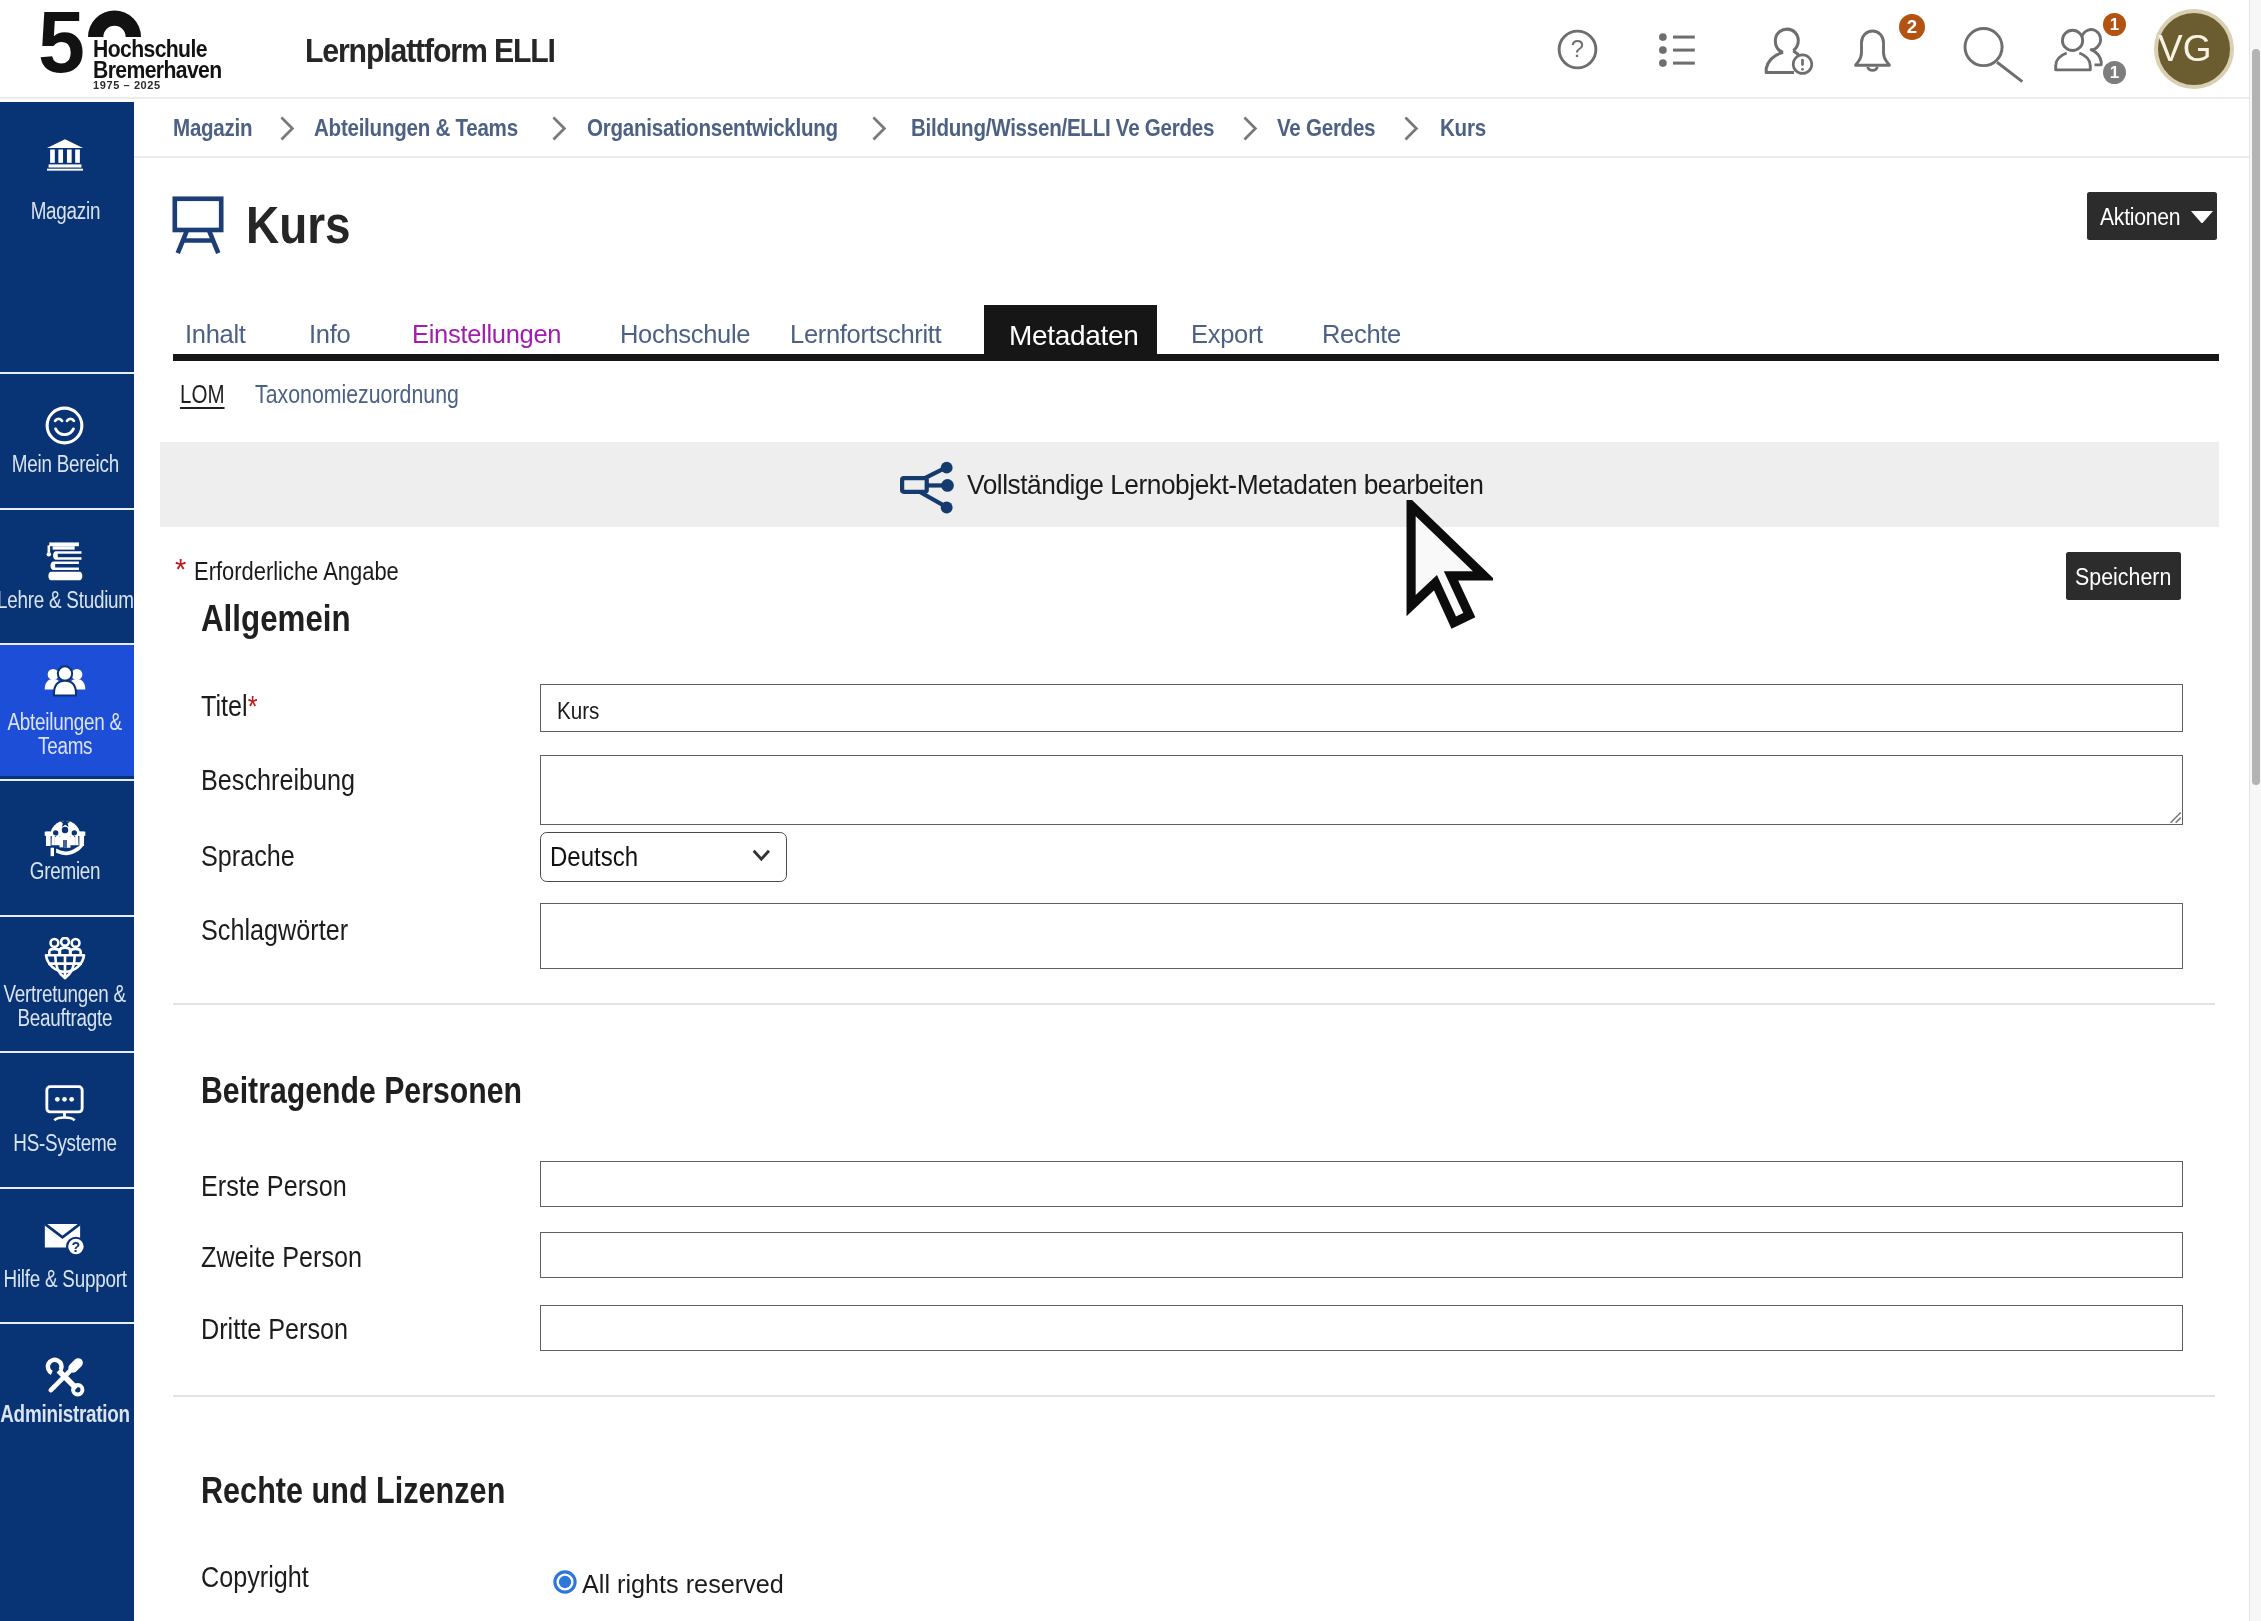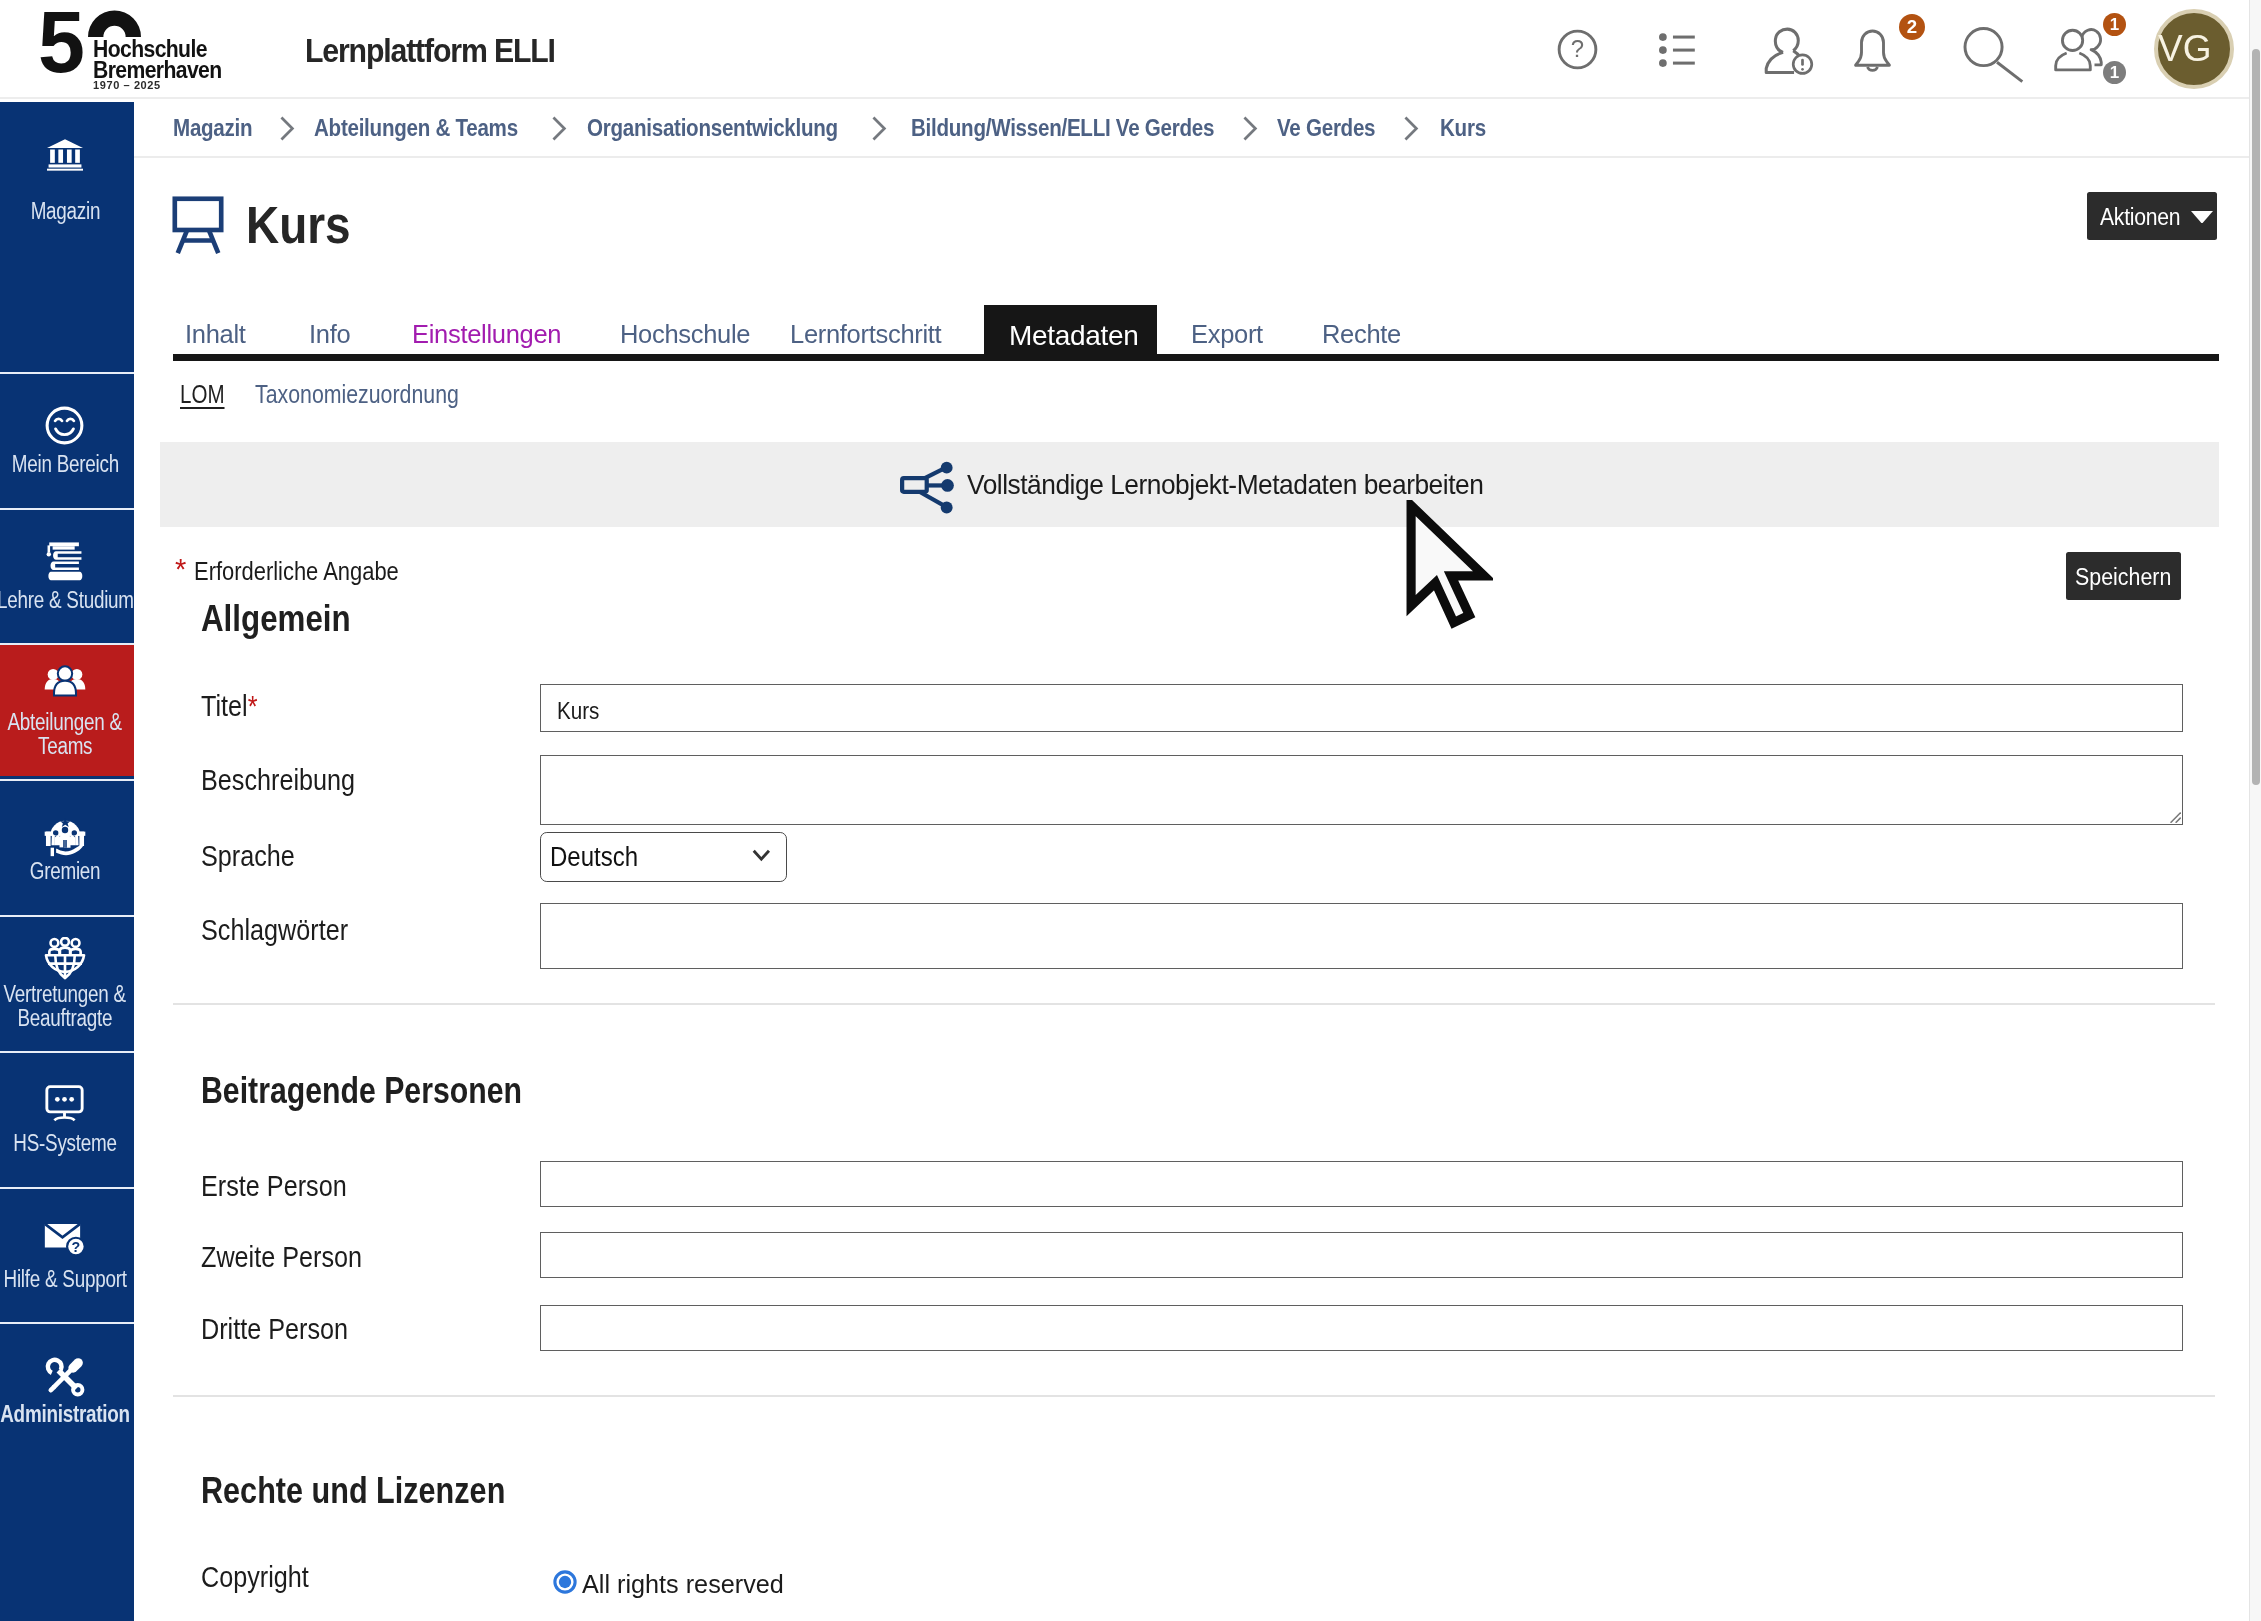--- a/index.html
+++ b/index.html
@@ -15,21 +15,21 @@
 <div id="page">
 
   <div class="abs" style="left:0;top:0;width:2261px;height:99px;background:#fff;border-bottom:2.5px solid #ededed;"></div>
 
   <div class="abs" id="logo5" style="left:38px;top:11px;font-size:87px;line-height:62px;font-weight:700;color:#121212;letter-spacing:-1.7px;transform:scaleX(0.97);transform-origin:0 0;">5</div>
   <svg class="abs" style="left:88px;top:6.8px;" width="53" height="30" viewBox="0 0 62 35">
     <path d="M 0 35 A 31 31 0 0 1 62 35 L 44 35 A 13 13 0 0 0 18 35 Z" fill="#121212"></path>
   </svg>
   <div class="abs" id="logoline1" style="left:93px;top:37px;font-size:24.6px;line-height:24px;font-weight:700;color:#121212;letter-spacing:-0.7px;transform:scaleX(0.86);transform-origin:0 0;">Hochschule</div>
   <div class="abs" id="logoline2" style="left:93px;top:58px;font-size:24.6px;line-height:24px;font-weight:700;color:#121212;letter-spacing:-0.7px;transform:scaleX(0.86);transform-origin:0 0;">Bremerhaven</div>
-  <div class="abs" id="logoline3" style="left:93px;top:79px;font-size:11px;font-weight:700;color:#2b2b2b;letter-spacing:0.6px;">1970 – 2025</div>
+  <div class="abs" id="logoline3" style="left:93px;top:79px;font-size:11px;font-weight:700;color:#2b2b2b;letter-spacing:0.6px;">1975 – 2025</div>
 
   <div class="abs" id="apptitle" style="left:305px;top:31px;font-size:34px;font-weight:700;color:#262626;letter-spacing:-1.3px;transform:scaleX(0.89);transform-origin:0 50%;">Lernplattform ELLI</div>
 
   <svg class="abs" style="left:1557px;top:29px;" width="41" height="41" viewBox="0 0 48 48">
     <circle cx="24" cy="24" r="21.5" fill="none" stroke="#6e6e6e" stroke-width="3.4"></circle>
     <text x="24" y="33" text-anchor="middle" font-size="28" fill="#6e6e6e" font-family="Liberation Sans">?</text>
   </svg>
   <svg class="abs" style="left:1657px;top:31px;" width="42" height="39" viewBox="0 0 50 46">
     <circle cx="7" cy="7" r="4.6" fill="#6e6e6e"></circle>
     <circle cx="7" cy="22.5" r="4.6" fill="#6e6e6e"></circle>
@@ -225,21 +225,21 @@
           <path d="M6 0.5 L41 0.5 L41 5 L6 5 Z" fill="#fff"></path>
           <path d="M10 5 L36 5 L36 9 L10 9 Z" fill="#fff"></path>
           <path d="M5.5 4 L5.5 12" stroke="#fff" stroke-width="3"></path>
           <circle cx="5.5" cy="14.5" r="2.6" fill="#fff"></circle>
           <path d="M14 11 C12 11 10.5 13 10.5 16 C10.5 19 12 21 14 21 L44 21 L44 18 L16 18 L16 14 L44 14 L44 11 Z" fill="#fff"></path>
           <path d="M11 23 C9 23 7.5 25 7.5 28 C7.5 31 9 33 11 33 L41 33 L41 30 L13 30 L13 26 L41 26 L41 23 Z" fill="#fff"></path>
           <path d="M8 35 C6.3 35 5 37.2 5 40 C5 42.8 6.3 45 8 45 L42 45 C43.7 45 45 42.8 45 40 C45 37.2 43.7 35 42 35 Z" fill="#fff"></path>
         </svg></div>
       <div style="position: absolute; left: -36px; top: 78px; width: 202px; text-align: center; font-size: 23px; line-height: 24.6px; color: rgb(217, 227, 241); letter-spacing: -0.3px; white-space: nowrap;"><span style="display: inline-block; transform: scaleX(0.82);">Lehre &amp; Studium</span></div>
     </div>
-    <div class="abs" style="left: 0px; top: 643px; width: 134px; height: 133px; background: #b91c1c; border-top: 2.5px solid rgb(231, 237, 247);">
+    <div class="abs" style="left: 0px; top: 643px; width: 134px; height: 133px; background: #1d4ed8; border-top: 2.5px solid rgb(231, 237, 247);">
       <div style="position: absolute; left: 0px; top: 20.4px; width: 129px; text-align: center;"><svg width="44" height="34" viewBox="0 0 52 40">
           <circle cx="12" cy="11" r="6.5" fill="#fff"></circle>
           <path d="M2 29 C2 20 6.5 16.5 12 16.5 C17.5 16.5 22 20 22 29 Z" fill="#fff"></path>
           <circle cx="40" cy="11" r="6.5" fill="#fff"></circle>
           <path d="M30 29 C30 20 34.5 16.5 40 16.5 C45.5 16.5 50 20 50 29 Z" fill="#fff"></path>
           <circle cx="26" cy="10" r="8.5" fill="#fff" stroke="#083374" stroke-width="2.4"></circle>
           <path d="M13 34 C13 23 18.5 18.5 26 18.5 C33.5 18.5 39 23 39 34 L39 36 L13 36 Z" fill="#fff" stroke="#083374" stroke-width="2.4"></path>
         </svg></div>
       <div style="position: absolute; left: -36px; top: 65px; width: 202px; text-align: center; font-size: 23px; line-height: 24.6px; color: rgb(217, 227, 241); letter-spacing: -0.3px; white-space: nowrap;"><span style="display: inline-block; transform: scaleX(0.82);">Abteilungen &amp;</span></div>
       <div style="position: absolute; left: -36px; top: 89px; width: 202px; text-align: center; font-size: 23px; line-height: 24.6px; color: rgb(217, 227, 241); letter-spacing: -0.3px; white-space: nowrap;"><span style="display: inline-block; transform: scaleX(0.82);">Teams</span></div>

